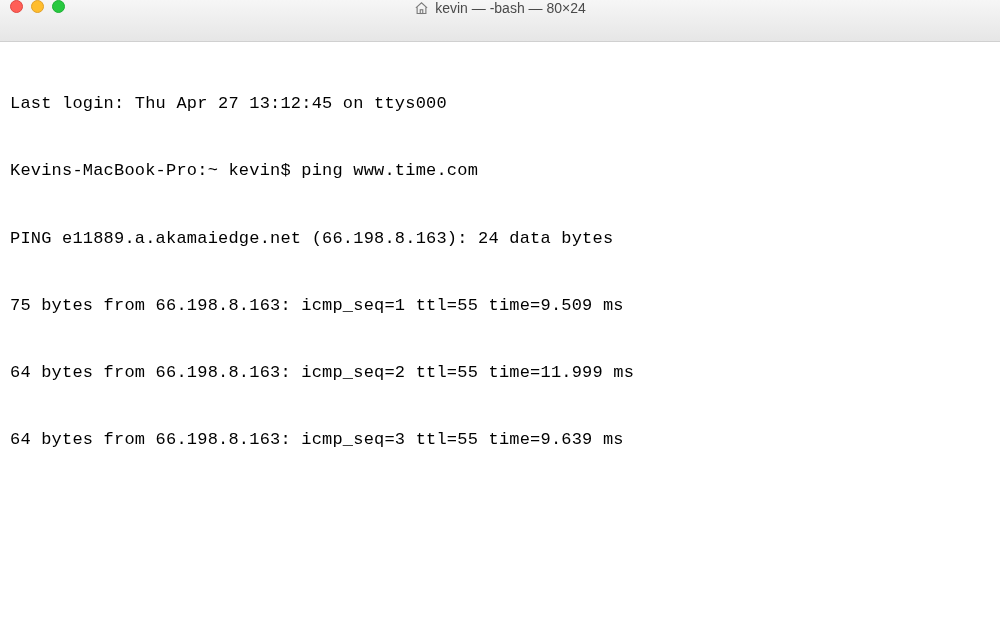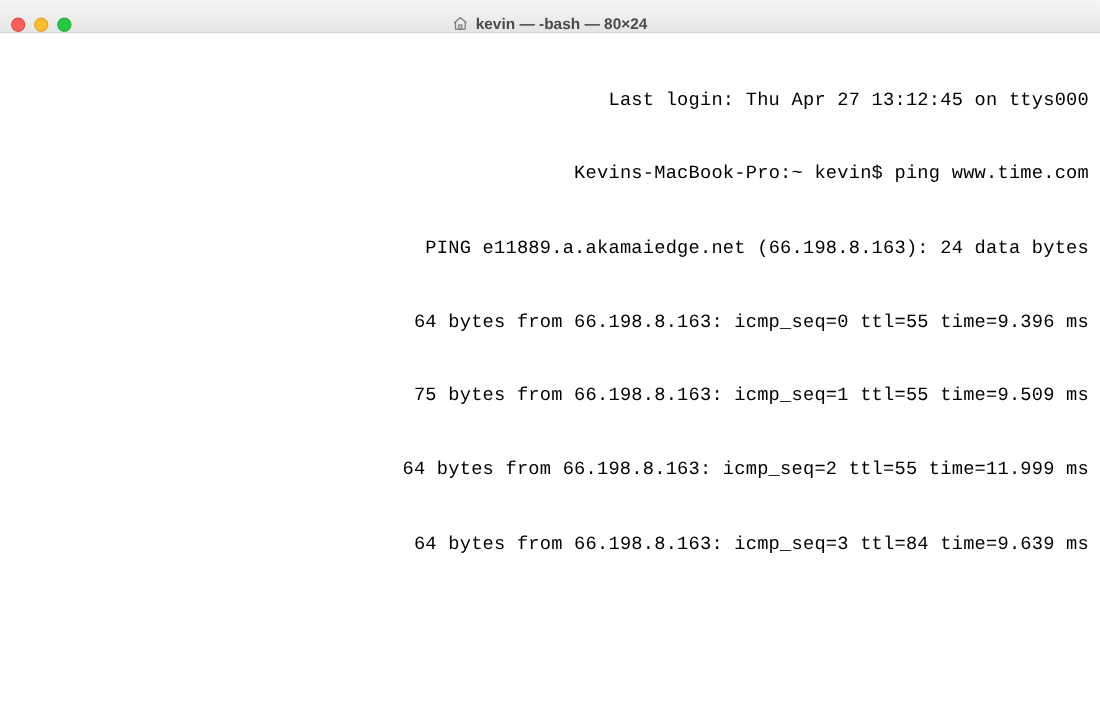--- a/index.html
+++ b/index.html
@@ -8,28 +8,27 @@
       box-sizing: border-box;
     }
     body {
       width: 1000px;
       height: 642px;
       background: #ffffff;
       font-family: "Menlo", "Monaco", "Courier New", monospace;
       overflow: hidden;
     }
     .titlebar {
-      height: 30px;
+      height: 42px;
       background: linear-gradient(to bottom, #f6f6f6, #e6e6e6);
       border-bottom: 1px solid #d0d0d0;
       display: flex;
-      align-items: flex-end;
+      align-items: flex-start;
       position: relative;
       padding: 0 10px;
-      font-weight: bold;
     }
     .traffic-lights {
       display: flex;
       gap: 8px;
       align-items: center;
     }
     .traffic-light {
       width: 13px;
       height: 13px;
       border-radius: 50%;
@@ -59,21 +58,20 @@
     .terminal-body {
       padding: 6px 10px;
       font-size: 17px;
       line-height: 1.32;
       color: #000;
       letter-spacing: 0.2px;
       white-space: pre;
     }
     .terminal-line {
       display: block;
-      text-align: right;
     }
   </style>
 </head>
 <body>
 
 <div class="titlebar">
   <div class="traffic-lights">
     <div class="traffic-light tl-close"></div>
     <div class="traffic-light tl-min"></div>
     <div class="traffic-light tl-max"></div>
@@ -87,24 +85,23 @@
       </svg>
     </span>
     <span>kevin — -bash — 80×24</span>
   </div>
 </div>
 
 <div class="terminal-body">
   <span class="terminal-line">Last login: Thu Apr 27 13:12:45 on ttys000</span>
   <span class="terminal-line">Kevins-MacBook-Pro:~ kevin$ ping www.time.com</span>
   <span class="terminal-line">PING e11889.a.akamaiedge.net (66.198.8.163): 24 data bytes</span>
-  <span class="terminal-line">64 bytes from 66.198.8.163: icmp_seq=0 ttl=55 time=9.396 ms</span>
   <span class="terminal-line">75 bytes from 66.198.8.163: icmp_seq=1 ttl=55 time=9.509 ms</span>
   <span class="terminal-line">64 bytes from 66.198.8.163: icmp_seq=2 ttl=55 time=11.999 ms</span>
-  <span class="terminal-line">64 bytes from 66.198.8.163: icmp_seq=3 ttl=84 time=9.639 ms</span>
+  <span class="terminal-line">64 bytes from 66.198.8.163: icmp_seq=3 ttl=55 time=9.639 ms</span>
   
   
   
   
   
   
   
   
   
   

